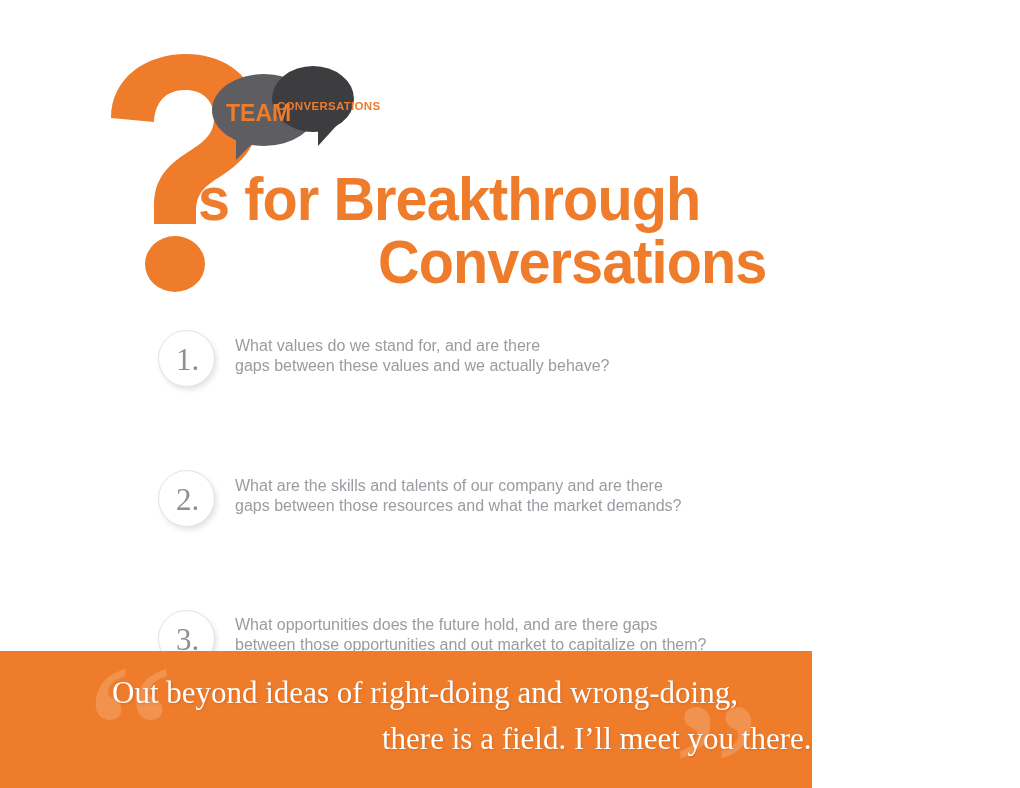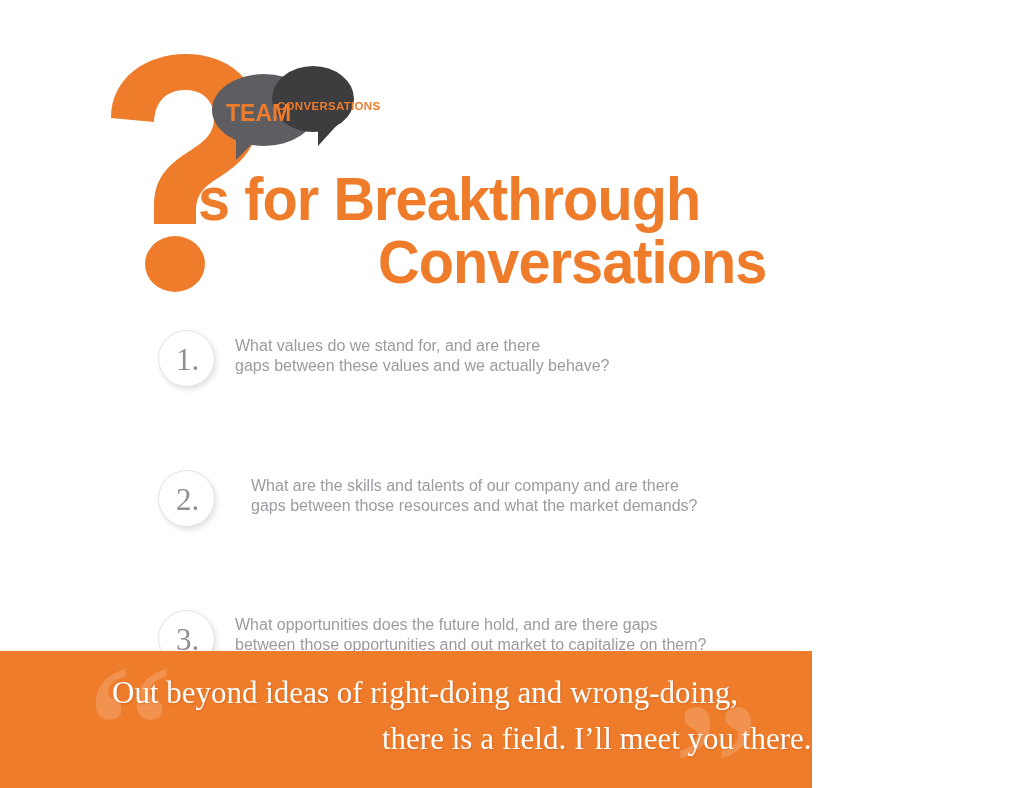--- a/index.html
+++ b/index.html
@@ -120,21 +120,21 @@
     top: 8px;
     color: #9b9ba1;
     font-family: "Liberation Sans", sans-serif;
     font-size: 16px;
     line-height: 19.5px;
     white-space: pre-line;
   }
   .q-item.i1 .q-circle { top: 18px; }
   .q-item.i1 .q-text   { top: 24px; }
   .q-item.i2 .q-circle { top: 88px; }
-  .q-item.i2 .q-text   { top: 94px; margin-left: 16px; }
+  .q-item.i2 .q-text   { top: 94px; }
   .q-item.i3 .q-circle { top: 158px; }
   .q-item.i3 .q-text   { top: 163px; }
   .q-item.i4 .q-circle { top: 228px; }
   .q-item.i4 .q-text   { top: 233px; }
 
   
   #quote-band {
     position: absolute;
     left: 0;
     top: 651px;

